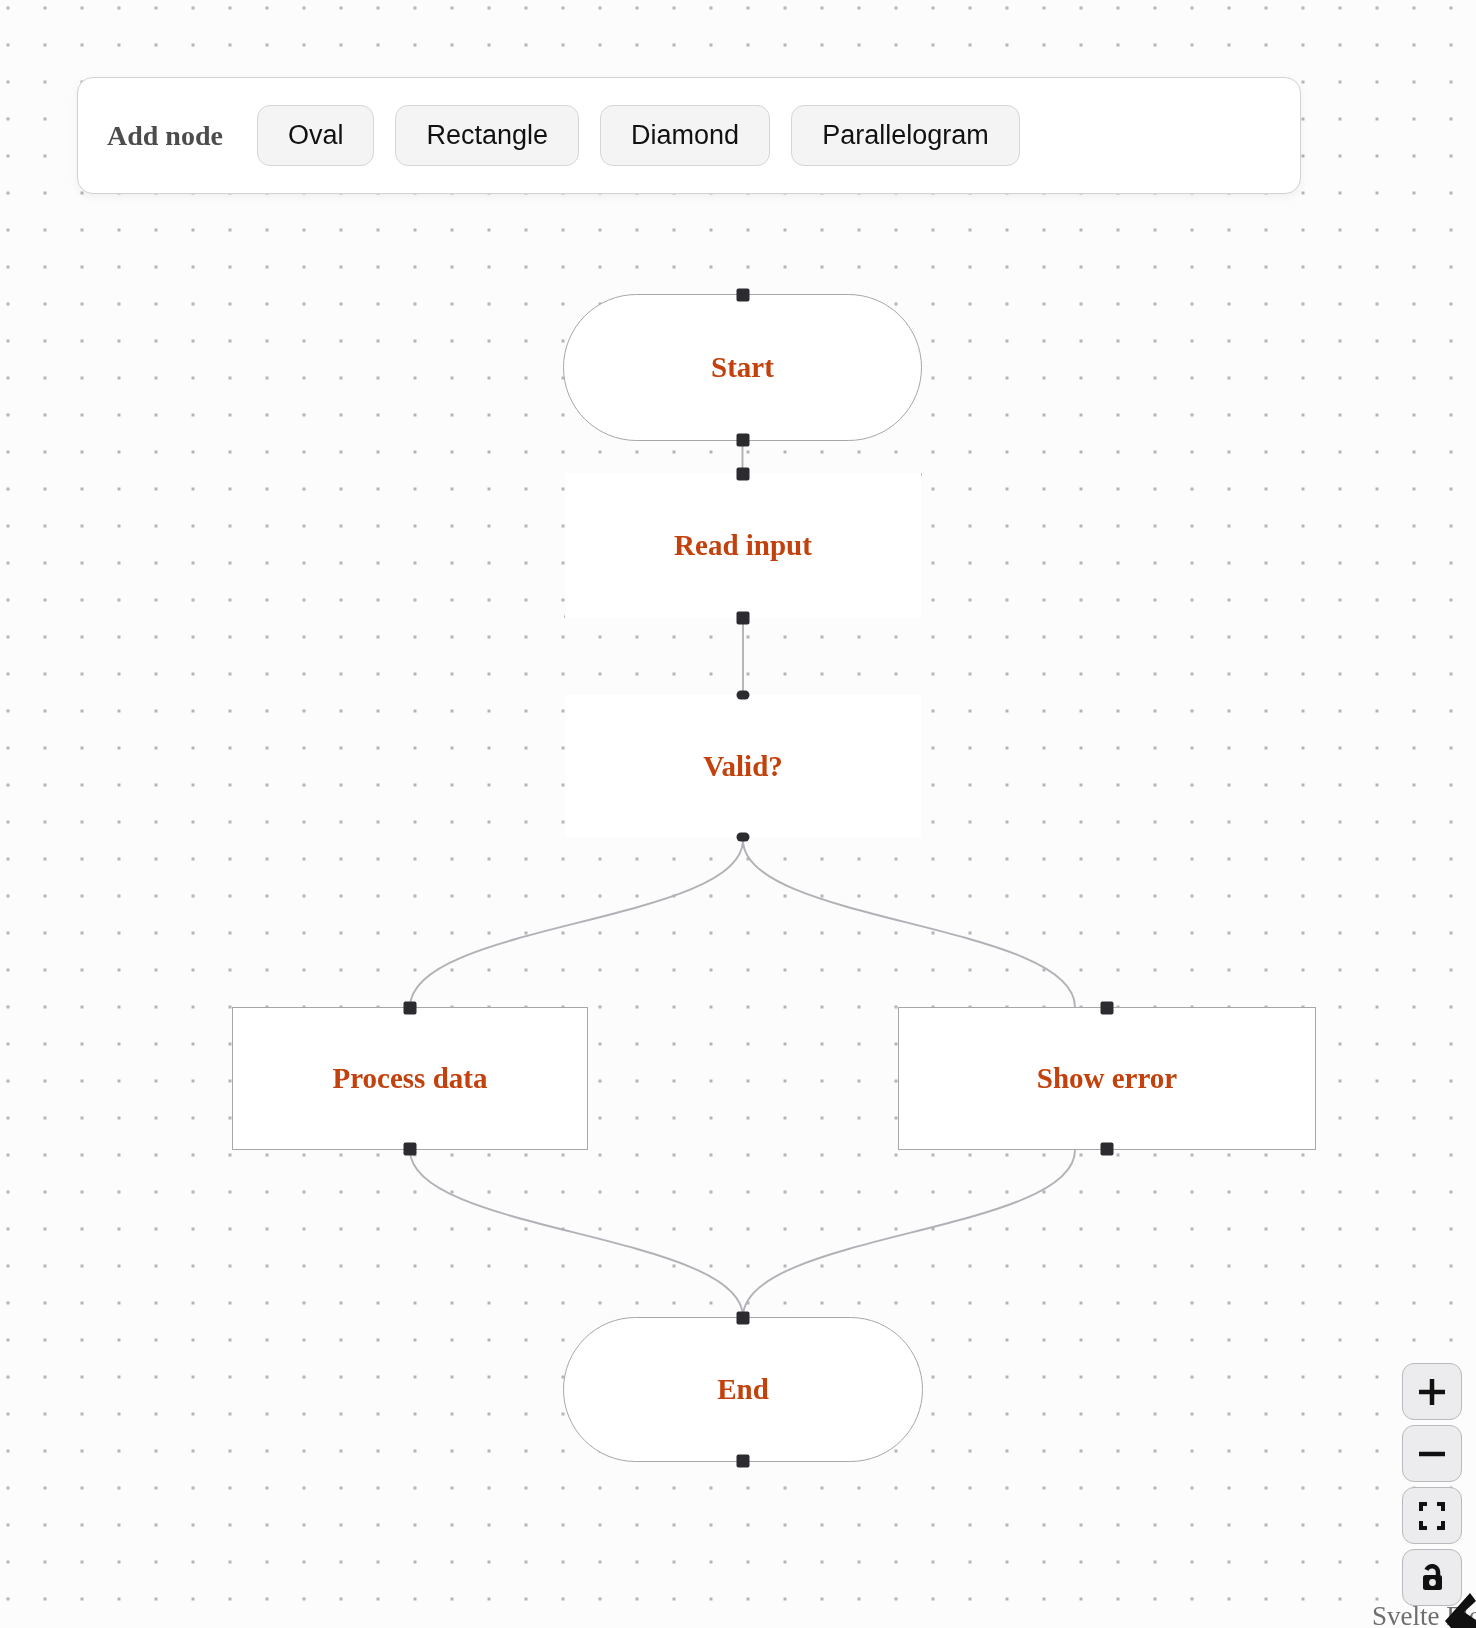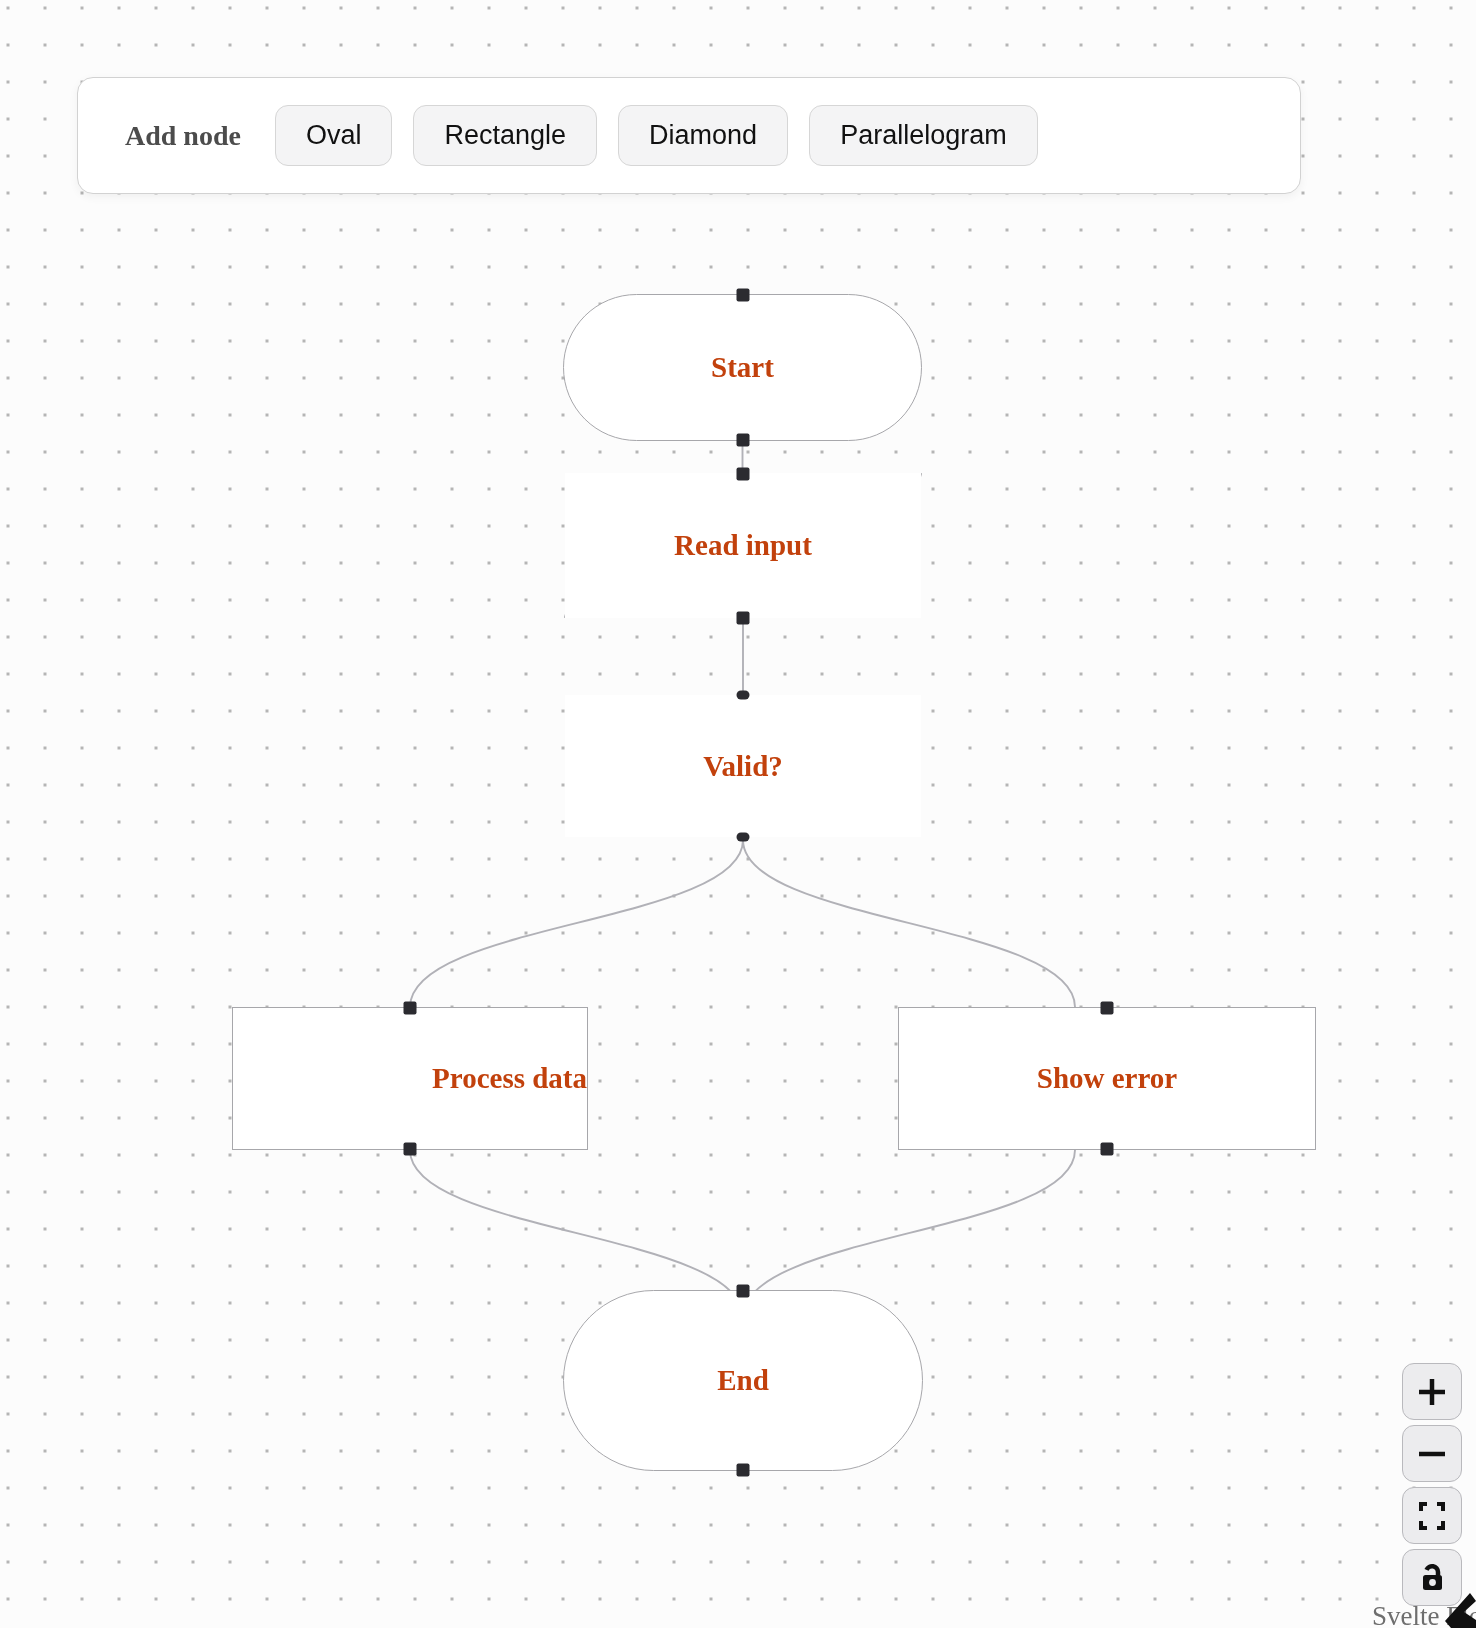--- a/index.html
+++ b/index.html
@@ -41,21 +41,21 @@
   }
   .handle.pill{height:9px;border-radius:5px;}
 
   
   .toolbar{
     position:absolute;left:77px;top:77px;width:1224px;height:117px;
     background:var(--panel-bg);
     border:1.5px solid #d2d2d2;border-radius:16px;
     box-shadow:0 3px 10px rgba(0,0,0,0.05);
     display:flex;align-items:center;
-    padding-left:47px;
+    padding-left:29px;
   }
   .toolbar-label{
     font-family:"Liberation Serif", serif;
     font-weight:bold;font-size:28px;color:#4c4c4c;
     margin-right:34px;
   }
   .tool-btn{
     font-family:"Liberation Sans", sans-serif;
     font-size:27px;color:#111;
     background:var(--button-bg);
@@ -114,33 +114,33 @@
     <div class="handle" style="left:50%;top:1px;"></div>
     <div class="handle" style="left:50%;top:100%;"></div>
   </div>
 
   <div class="node" style="left:565px;top:695px;width:356px;height:142px;">
     <span class="node-label">Valid?</span>
     <div class="handle pill" style="left:50%;top:0;"></div>
     <div class="handle pill" style="left:50%;top:100%;"></div>
   </div>
 
-  <div class="node bordered" style="left:232px;top:1007px;width:356px;height:143px;justify-content:flex-end;">
+  <div class="node bordered" style="left:232px;top:1007px;width:356px;height:143px;">
     <span class="node-label">Process data</span>
     <div class="handle" style="left:50%;top:0;"></div>
     <div class="handle" style="left:50%;top:100%;"></div>
   </div>
 
   <div class="node bordered" style="left:898px;top:1007px;width:418px;height:143px;">
     <span class="node-label">Show error</span>
     <div class="handle" style="left:50%;top:0;"></div>
     <div class="handle" style="left:50%;top:100%;"></div>
   </div>
 
-  <div class="node bordered stadium" style="left:563px;top:1290px;width:360px;height:181px;">
+  <div class="node bordered stadium" style="left:563px;top:1317px;width:360px;height:145px;">
     <span class="node-label">End</span>
     <div class="handle" style="left:50%;top:0;"></div>
     <div class="handle" style="left:50%;top:100%;"></div>
   </div>
 
   <div class="toolbar">
     <span class="toolbar-label">Add node</span>
     <button class="tool-btn">Oval</button>
     <button class="tool-btn">Rectangle</button>
     <button class="tool-btn">Diamond</button>

